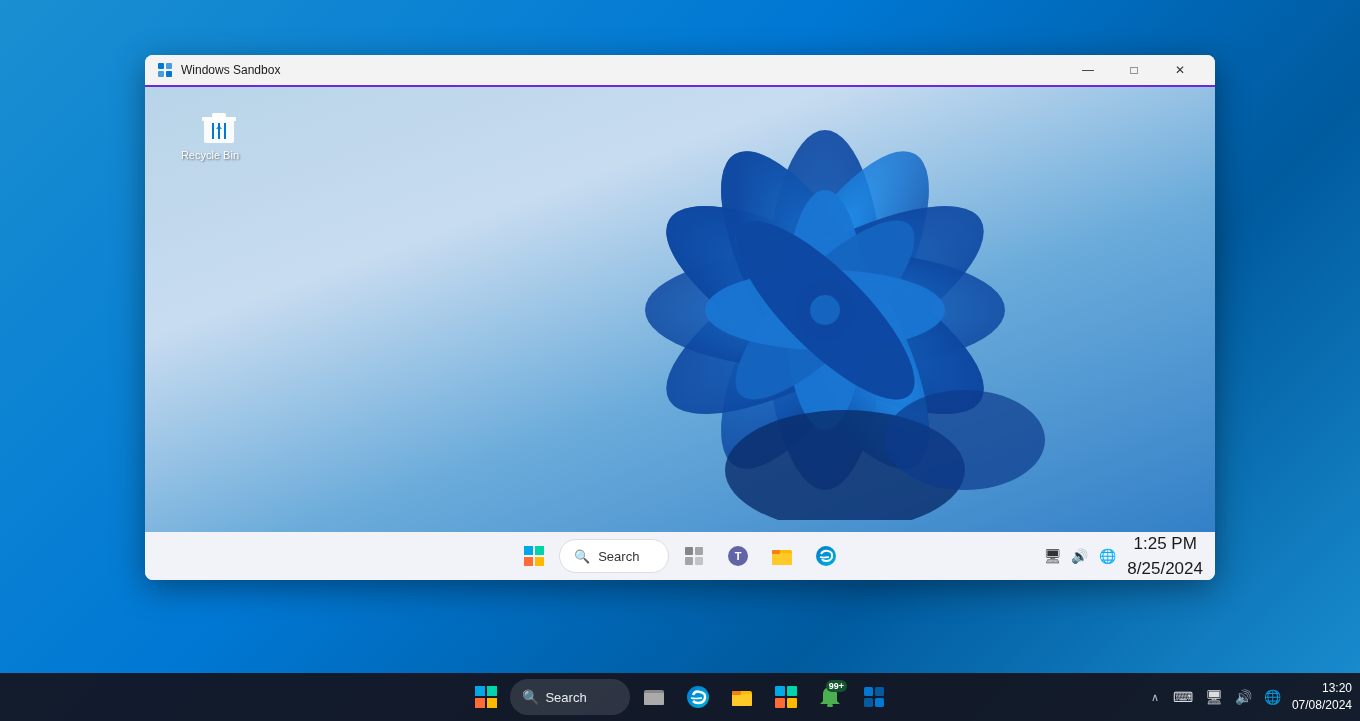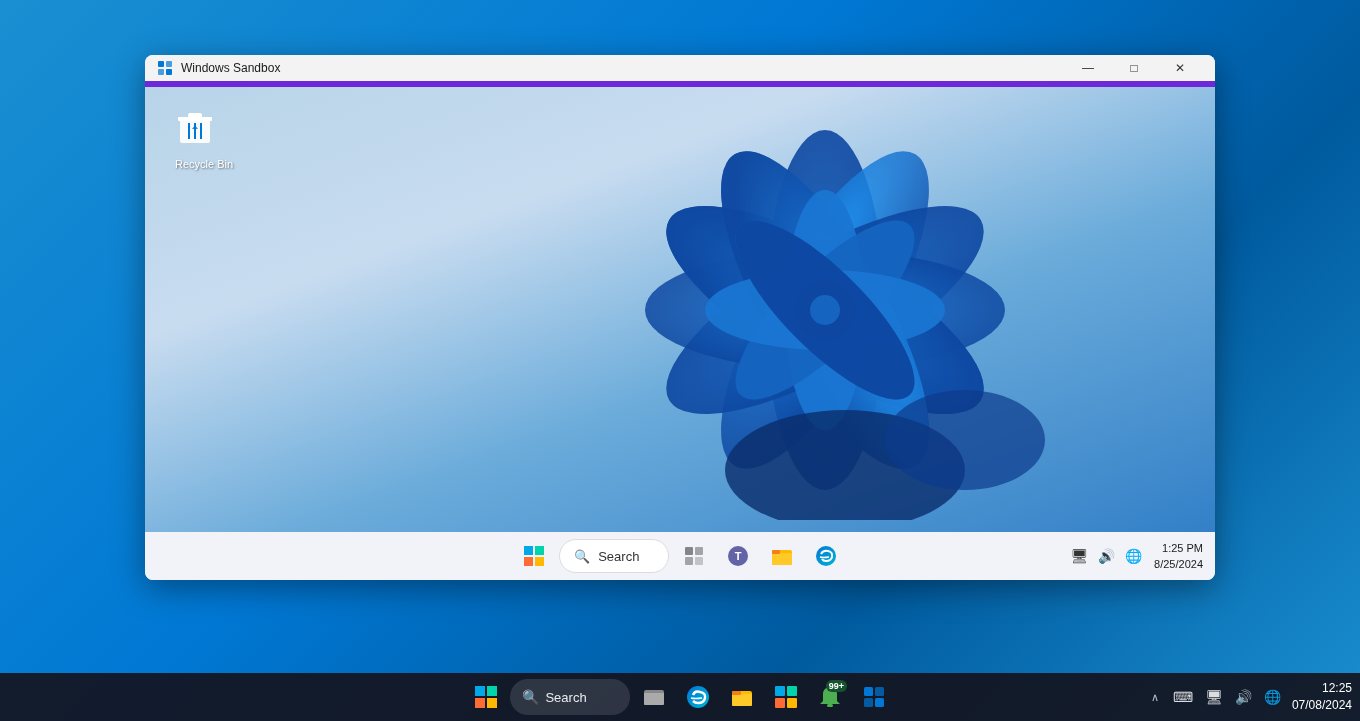--- a/index.html
+++ b/index.html
@@ -136,21 +136,21 @@
       flex-direction: column;
     }
 
     .sandbox-titlebar {
       height: 32px;
       background: #f3f3f3;
       display: flex;
       align-items: center;
       padding: 0 12px;
       flex-shrink: 0;
-      border-bottom: 6px solid #6d28d9;
+      border-bottom: 2px solid #6d28d9;
     }
 
     .sandbox-title-icon {
       width: 16px;
       height: 16px;
       margin-right: 8px;
     }
 
     .sandbox-title-text {
       font-size: 12px;
@@ -193,24 +193,23 @@
       height: 420px;
     }
 
     
     .recycle-bin {
       position: absolute;
       top: 20px;
       left: 30px;
       display: flex;
       flex-direction: column;
-      align-items: flex-start;
+      align-items: flex-end;
       cursor: pointer;
       width: 64px;
-      gap: 9px;
     }
 
     .recycle-bin-icon {
       width: 40px;
       height: 40px;
       display: flex;
       align-items: center;
       justify-content: center;
     }
 
@@ -280,22 +279,22 @@
     .sandbox-taskbar-right {
       position: absolute;
       right: 12px;
       display: flex;
       align-items: center;
       gap: 8px;
     }
 
     .sandbox-time-block {
       color: #1a1a1a;
-      font-size: 11px;
-      text-align: right;
+      font-size: 17px;
+      text-align: center;
       line-height: 1.5;
     }
 
     .sandbox-sys-icons {
       display: flex;
       align-items: center;
       gap: 4px;
     }
 
     .sandbox-sys-icon {
@@ -539,17 +538,17 @@
 
   <div class="outer-taskbar-right">
     <span class="outer-chevron">∧</span>
     <div class="outer-sys-icons">
       <span class="outer-sys-icon">⌨</span>
       <span class="outer-sys-icon">🖥</span>
       <span class="outer-sys-icon">🔊</span>
       <span class="outer-sys-icon">🌐</span>
     </div>
     <div class="outer-time-block">
-      <div>12:25</div>
+      <div>13:20</div>
       <div>07/08/2024</div>
     </div>
   </div>
 </div>
 
 </body></html>

